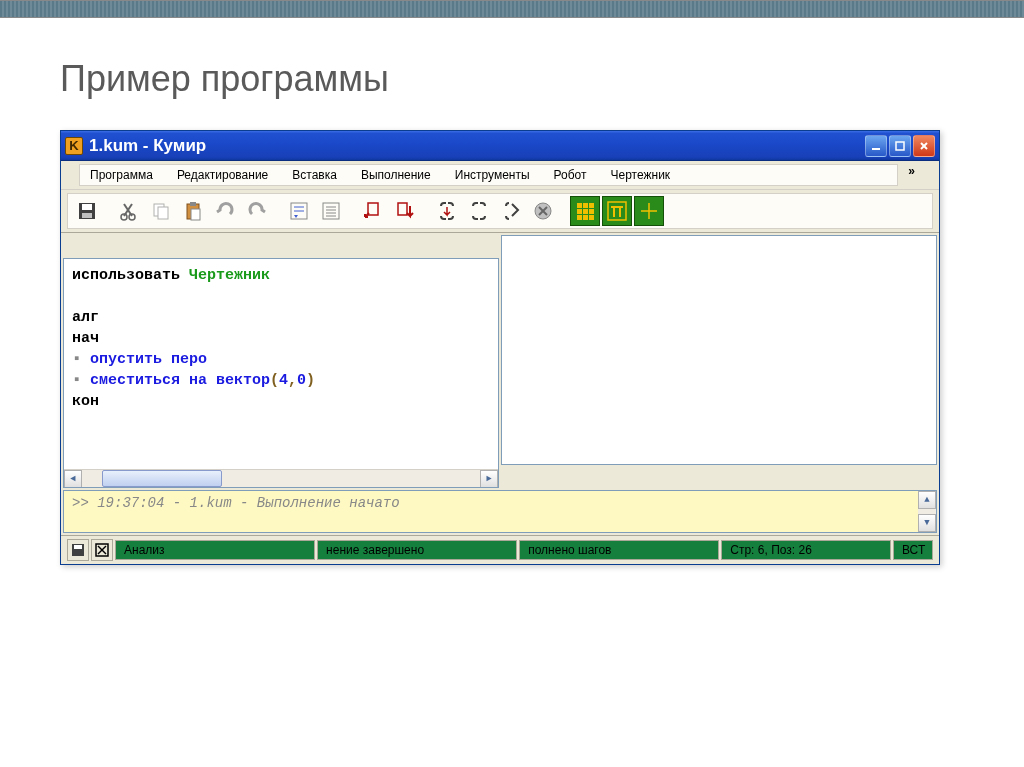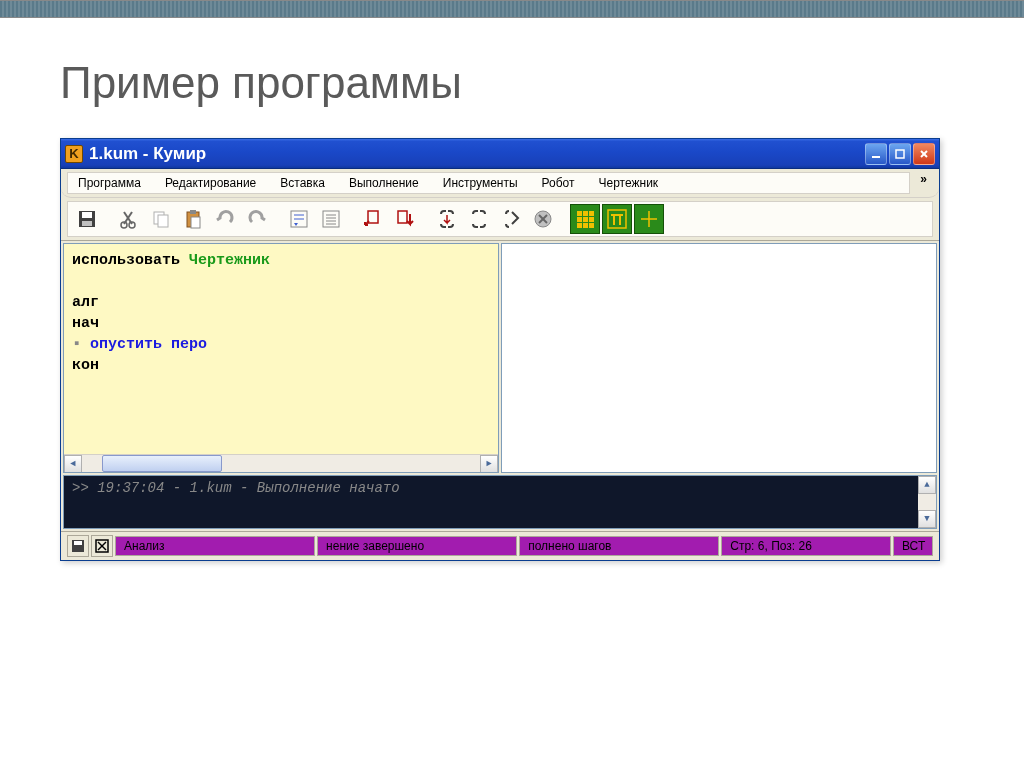--- a/index.html
+++ b/index.html
@@ -17,21 +17,21 @@
       #5a7a8a 0px, #5a7a8a 2px,
       #6e8a98 2px, #6e8a98 4px
     );
     border-top: 1px solid #888;
     border-bottom: 1px solid #888;
   }
   .slide-area {
     padding: 40px 60px 0 60px;
   }
   .slide-title {
-    font-size: 44px;
+    font-size: 36px;
     font-weight: 400;
     color: #5a5a5a;
     margin-bottom: 30px;
   }
   .app-window {
     width: 880px;
     border: 1px solid #0a3d8f;
     background: #ece9d8;
     box-shadow: 2px 2px 6px rgba(0,0,0,0.2);
   }
@@ -82,26 +82,25 @@
   .win-btn.min, .win-btn.max {
     background: linear-gradient(to bottom, #6ca6f0, #2858c8);
     color: white;
   }
   .win-btn.close {
     background: linear-gradient(to bottom, #f08860, #d03818);
     color: white;
   }
   .menubar {
     background: #ece9d8;
-    padding: 3px 6px;
+    padding: 3px 18px;
     display: flex;
     gap: 4px;
     font-size: 12px;
     border-bottom: 1px solid #d4d0c8;
-    border-radius: 10px;
   }
   .menubar-inner {
     background: #fdfcf7;
     border: 1px solid #d4d0c8;
     padding: 2px 4px;
     display: flex;
     gap: 12px;
     flex: 1;
     align-items: center;
   }
@@ -149,31 +148,32 @@
     background: #2a8a1a;
     border: 1px solid #145008;
   }
   .content-area {
     display: flex;
     background: #ece9d8;
     padding: 2px;
     gap: 2px;
   }
   .code-panel {
-    background: #fef9c3;
+    background: #ffffff;
     border: 1px solid #7f9db9;
     width: 50%;
     height: 230px;
     padding: 6px 8px;
     font-family: 'Courier New', monospace;
     font-size: 15px;
     font-weight: bold;
     line-height: 1.4;
     overflow: hidden;
     position: relative;
+    margin-top: 23px;
   }
   .output-panel {
     background: white;
     border: 1px solid #7f9db9;
     width: 50%;
     height: 230px;
   }
   .code-line { white-space: pre; }
   .kw-use { color: #000; }
   .kw-module { color: #1a9a1a; }
@@ -213,30 +213,30 @@
     position: absolute;
     left: 20px;
     width: 120px;
     top: 0;
     bottom: 0;
     background: linear-gradient(to bottom, #e8f0fc, #c0d0f0);
     border: 1px solid #8899cc;
     border-radius: 2px;
   }
   .console-area {
-    background: #0f172a;
+    background: #fef9c3;
     border: 1px solid #7f9db9;
     margin: 0 2px 2px 2px;
     padding: 4px 8px;
     font-family: 'Courier New', monospace;
     font-size: 14px;
     color: #888;
     font-style: italic;
     position: relative;
-    height: 54px;
+    height: 43px;
   }
   .console-scroll-v {
     position: absolute;
     right: 0;
     top: 0;
     bottom: 0;
     width: 18px;
     background: #f0ece4;
     display: flex;
     flex-direction: column;
@@ -246,21 +246,21 @@
     border-top: 1px solid #aca899;
     padding: 3px 6px;
     display: flex;
     gap: 2px;
     font-size: 12px;
     align-items: center;
   }
   .status-segment {
     border: 1px solid #aca899;
     padding: 2px 8px;
-    background: #a21caf;
+    background: #15803d;
     white-space: nowrap;
     overflow: hidden;
   }
   .status-icon-btn {
     width: 22px;
     height: 22px;
     border: 1px solid #aca899;
     display: flex;
     align-items: center;
     justify-content: center;
@@ -443,20 +443,21 @@
       </div>
     </div>
 
     <div class="content-area">
       <div class="code-panel">
         <div class="code-line"><span class="kw-use">использовать </span><span class="kw-module">Чертежник</span></div>
         <div class="code-line">&nbsp;</div>
         <div class="code-line kw-struct">алг</div>
         <div class="code-line kw-struct">нач</div>
         <div class="code-line"><span class="dot">▪ </span><span class="kw-cmd">опустить перо</span></div>
+        <div class="code-line"><span class="dot">▪ </span><span class="kw-cmd">сместиться на вектор</span><span class="kw-paren">(</span><span class="kw-num">4</span><span class="kw-paren">,</span><span class="kw-num">0</span><span class="kw-paren">)</span></div>
         <div class="code-line kw-struct">кон</div>
         <div class="scrollbar-h">
           <div class="scroll-btn">◄</div>
           <div class="scroll-track">
             <div class="scroll-thumb"></div>
           </div>
           <div class="scroll-btn">►</div>
         </div>
       </div>
       <div class="output-panel"></div>

